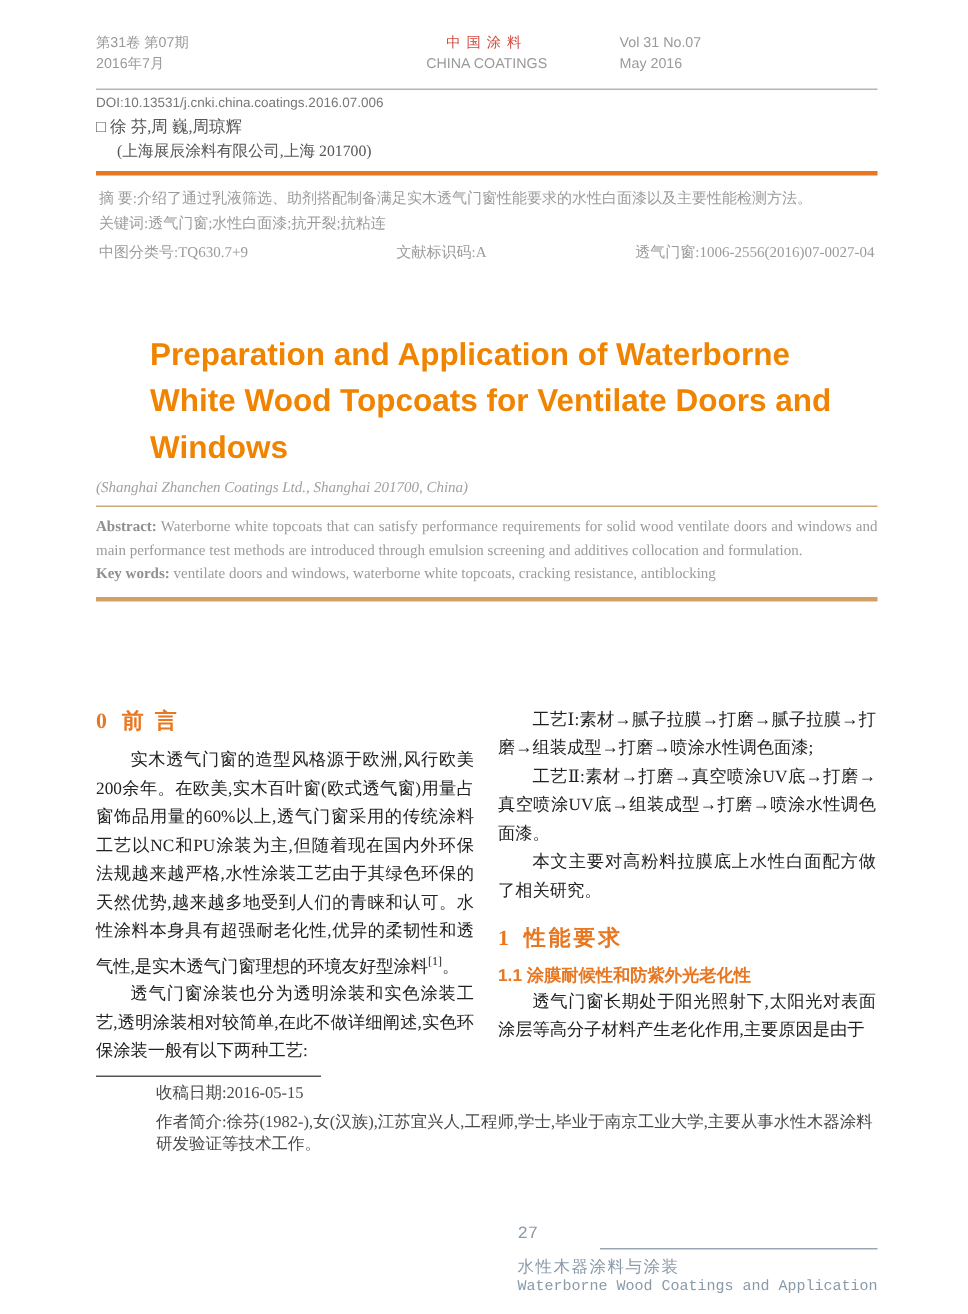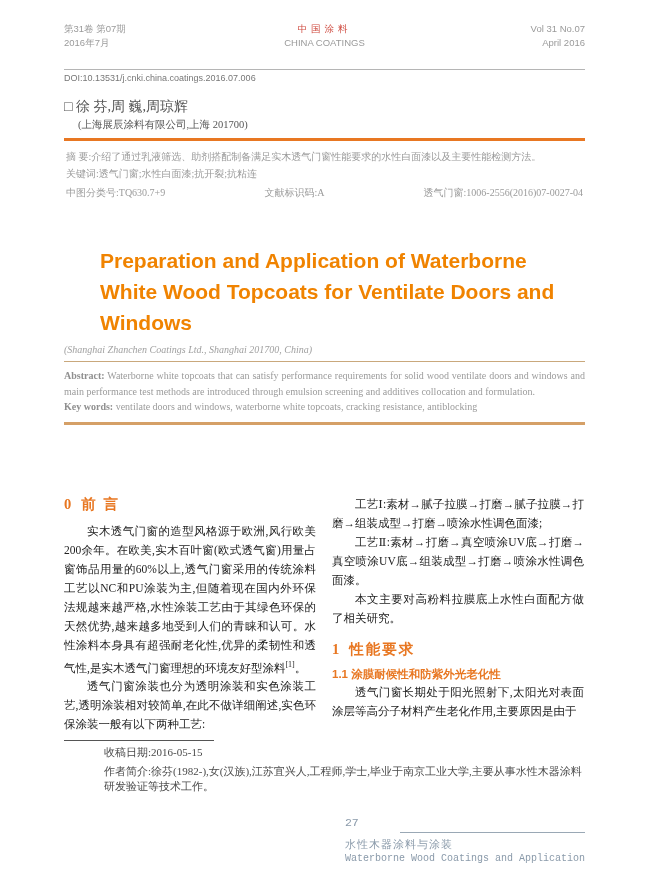--- a/index.html
+++ b/index.html
@@ -12,36 +12,36 @@
     font-family: "Liberation Serif", "DejaVu Serif", serif;
     color: #2b2b2b;
     padding: 22px 60px 0 64px;
     overflow: hidden;
   }
   
   .jheader {
     display: flex; justify-content: space-between; align-items: flex-end;
     font-family: "Liberation Sans", "DejaVu Sans", sans-serif;
     font-size: 9.5px; line-height: 14px; color: #9a9a9a;
-    border-bottom: 1px solid #b5b5b5; padding-bottom: 19px;
+    border-bottom: 1px solid #b5b5b5; padding-bottom: 9px;
   }
   .jheader .col { width: 33%; }
   .jheader .center { text-align: center; }
-  .jheader .right { text-align: right; }
+  .jheader .right { text-align: left; }
   .journal-cn { color: #cf4b40; letter-spacing: 4px; }
   .doi { font-family: "Liberation Sans", sans-serif; font-size: 9px; color: #777; margin-top: 3px; }
 
   
   .title-cn {
     margin-top: 42px;
     font-family: "Liberation Sans", "DejaVu Sans", sans-serif;
     font-weight: bold; font-size: 32px; line-height: 46px;
     color: #f08300; letter-spacing: 1px;
   }
-  .authors-cn { margin-top: 15px; font-size: 14px; color: #555; }
+  .authors-cn { margin-top: 4px; font-size: 11px; color: #555; }
   .affil-cn { margin-top: 2px; margin-left: 14px; font-size: 10.5px; color: #555; }
   .rule-thick-orange { margin-top: 6px; height: 3px; background: #e87722; }
 
   
   .abstract-cn { padding: 7px 2px 4px 2px; font-size: 10px; line-height: 17px; color: #9b9b9b; }
   .meta-row { display: flex; justify-content: space-between; margin-top: 2px; }
 
   
   .title-en {
     margin-top: 40px;
@@ -108,21 +108,21 @@
     <div class="col">
       <div>第31卷 第07期</div>
       <div>2016年7月</div>
     </div>
     <div class="col center">
       <div class="journal-cn">中国涂料</div>
       <div>CHINA COATINGS</div>
     </div>
     <div class="col right">
       <div>Vol 31  No.07</div>
-      <div>April 2016</div>
+      <div>May 2016</div>
     </div>
   </div>
   <div class="doi">DOI:10.13531/j.cnki.china.coatings.2016.07.006</div>
 
   <div class="authors-cn">□ 徐  芬,周  巍,周琼辉</div>
   <div class="affil-cn">(上海展辰涂料有限公司,上海  201700)</div>
   <div class="rule-thick-orange"></div>
 
   <div class="abstract-cn">
     <div><span>摘  要:</span><span>介绍了通过乳液筛选、助剂搭配制备满足实木透气门窗性能要求的水性白面漆以及主要性能检测方法。</span></div>

